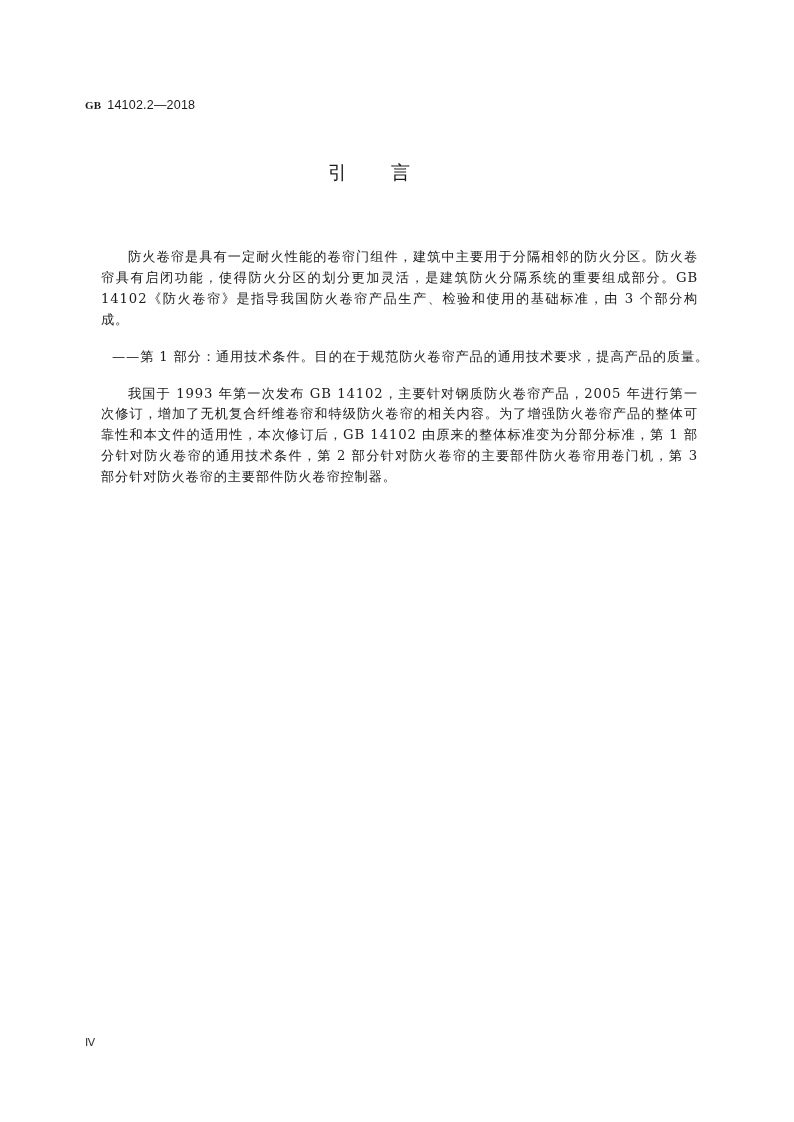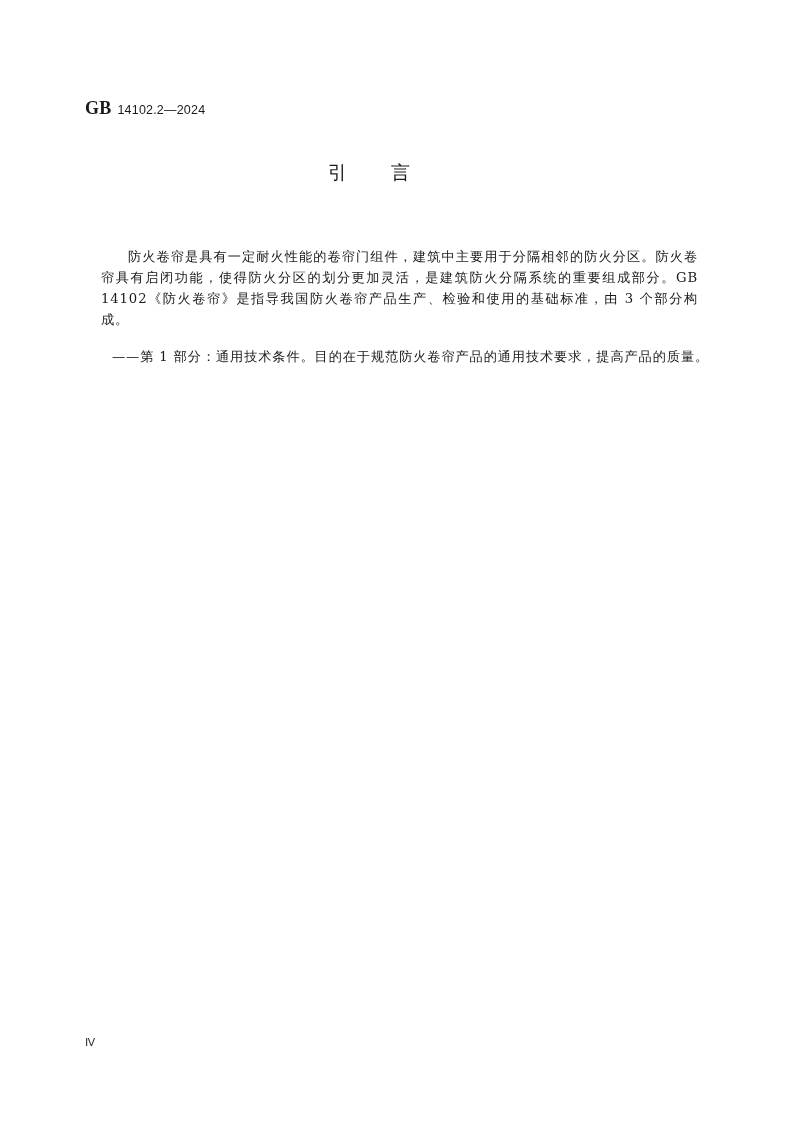--- a/index.html
+++ b/index.html
@@ -1,41 +1,42 @@
 <!DOCTYPE html>
 <html><head>
 <meta charset="utf-8">
 <style>
   html, body { margin: 0; padding: 0; background: #ffffff; }
   body { width: 794px; height: 1122px; position: relative; overflow: hidden;
          font-family: "DejaVu Serif", "Liberation Serif", serif; color: #1a1a1a; }
   .header { position: absolute; left: 85px; top: 98px; font-size: 12.5px;
             font-family: "Liberation Sans", "DejaVu Sans", sans-serif; letter-spacing: 0.2px; }
-  .header .gb { font-family: "Liberation Serif", serif; font-weight: bold; margin-right: 6px; font-size: 18px; }
+  .header .gb { font-family: "Liberation Serif", serif; font-weight: bold; margin-right: 6px; font-size: 11px; }
   .title { position: absolute; left: 0; width: 738px; top: 160px; text-align: center;
            font-family: "DejaVu Sans", sans-serif; font-size: 19px; letter-spacing: 0; }
   .title span { display: inline-block; }
   .title .gap { width: 44px; }
   .content { position: absolute; left: 85px; top: 231px; width: 629px;
              font-size: 13.2px; line-height: 20.9px; text-align: justify;
              letter-spacing: 0.9px; }
   .para { margin: 16px; text-indent: 27px; }
   .item { margin: 0; padding-left: 56px; text-indent: -29px; }
   .footer { position: absolute; left: 85px; top: 1036px; font-size: 11px;
             font-family: "Liberation Serif", serif; color: #333; }
 </style>
 </head>
 <body>
 
 <div class="header">
-  <span class="gb">GB</span><span>14102.2—2024</span>
+  <span class="gb">GB</span><span>14102.2—2018</span>
 </div>
 
 <div class="title">
   <span>引</span><span class="gap"></span><span>言</span>
 </div>
 
 <div class="content">
   <p class="para">防火卷帘是具有一定耐火性能的卷帘门组件，建筑中主要用于分隔相邻的防火分区。防火卷帘具有启闭功能，使得防火分区的划分更加灵活，是建筑防火分隔系统的重要组成部分。GB 14102《防火卷帘》是指导我国防火卷帘产品生产、检验和使用的基础标准，由 3 个部分构成。</p>
   <p class="item">——第 1 部分：通用技术条件。目的在于规范防火卷帘产品的通用技术要求，提高产品的质量。</p>
+  <p class="para">我国于 1993 年第一次发布 GB 14102，主要针对钢质防火卷帘产品，2005 年进行第一次修订，增加了无机复合纤维卷帘和特级防火卷帘的相关内容。为了增强防火卷帘产品的整体可靠性和本文件的适用性，本次修订后，GB 14102 由原来的整体标准变为分部分标准，第 1 部分针对防火卷帘的通用技术条件，第 2 部分针对防火卷帘的主要部件防火卷帘用卷门机，第 3 部分针对防火卷帘的主要部件防火卷帘控制器。</p>
 </div>
 
 <div class="footer">Ⅳ</div>
 
 </body></html>

